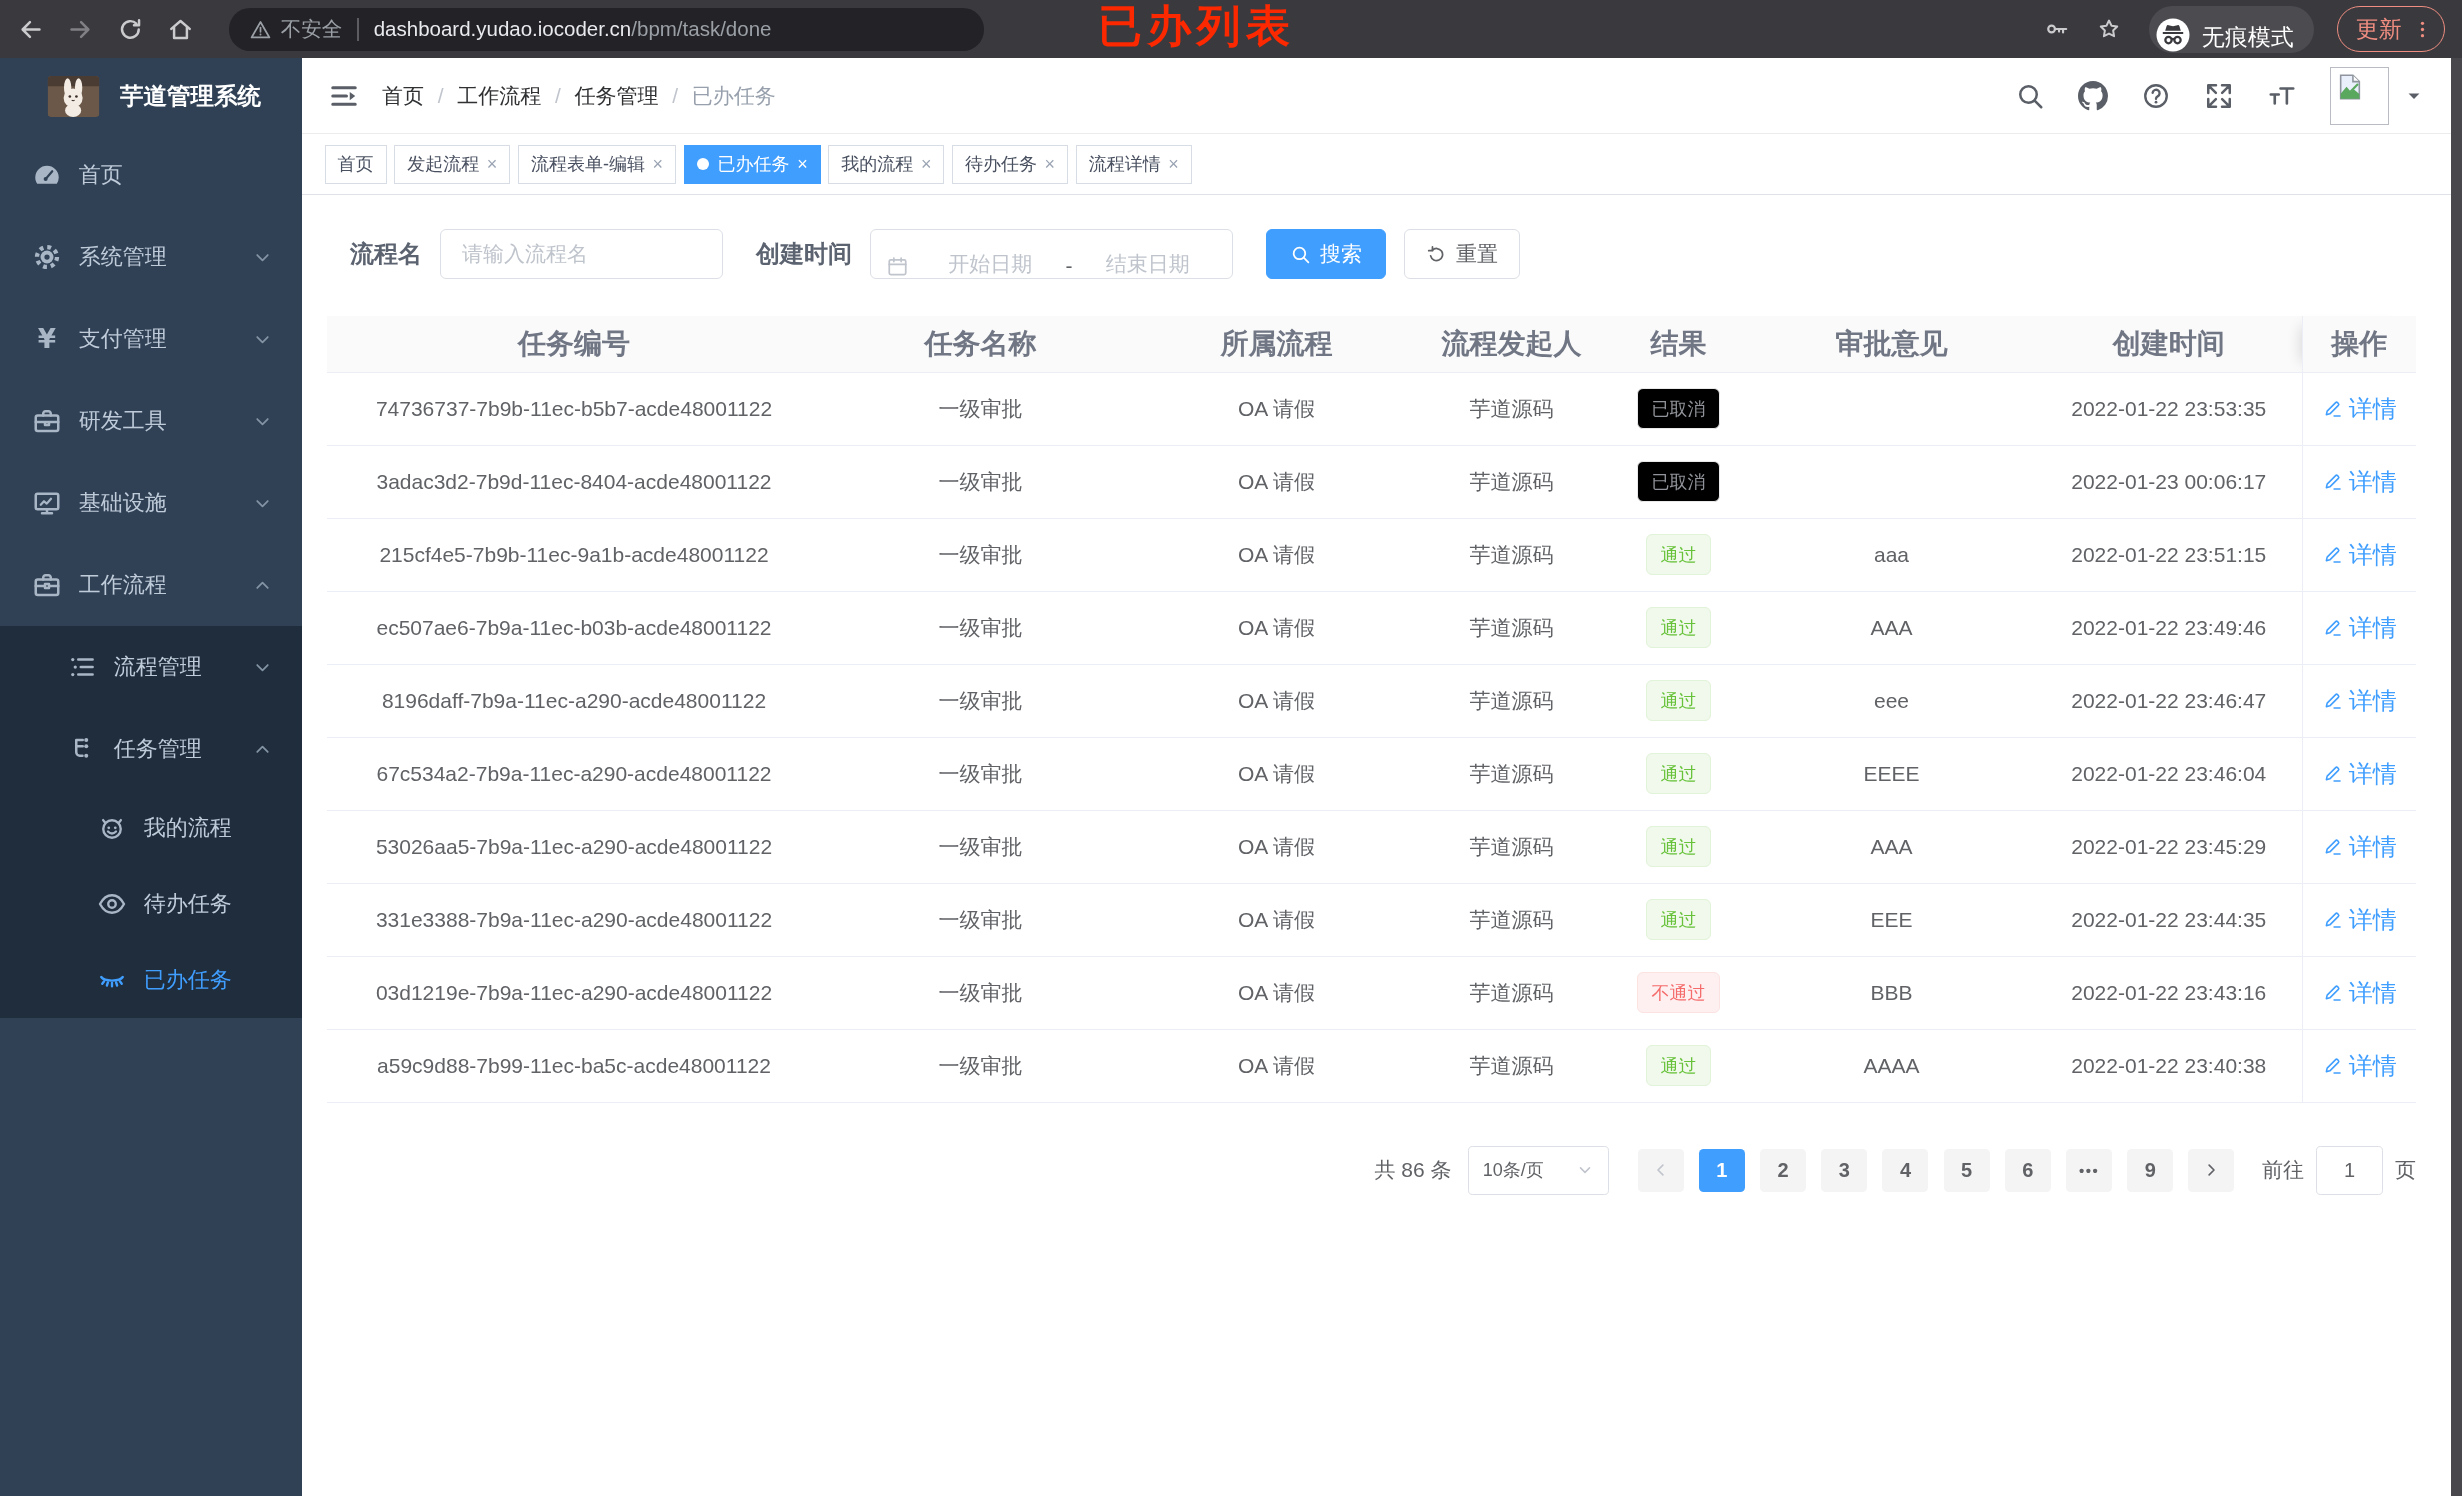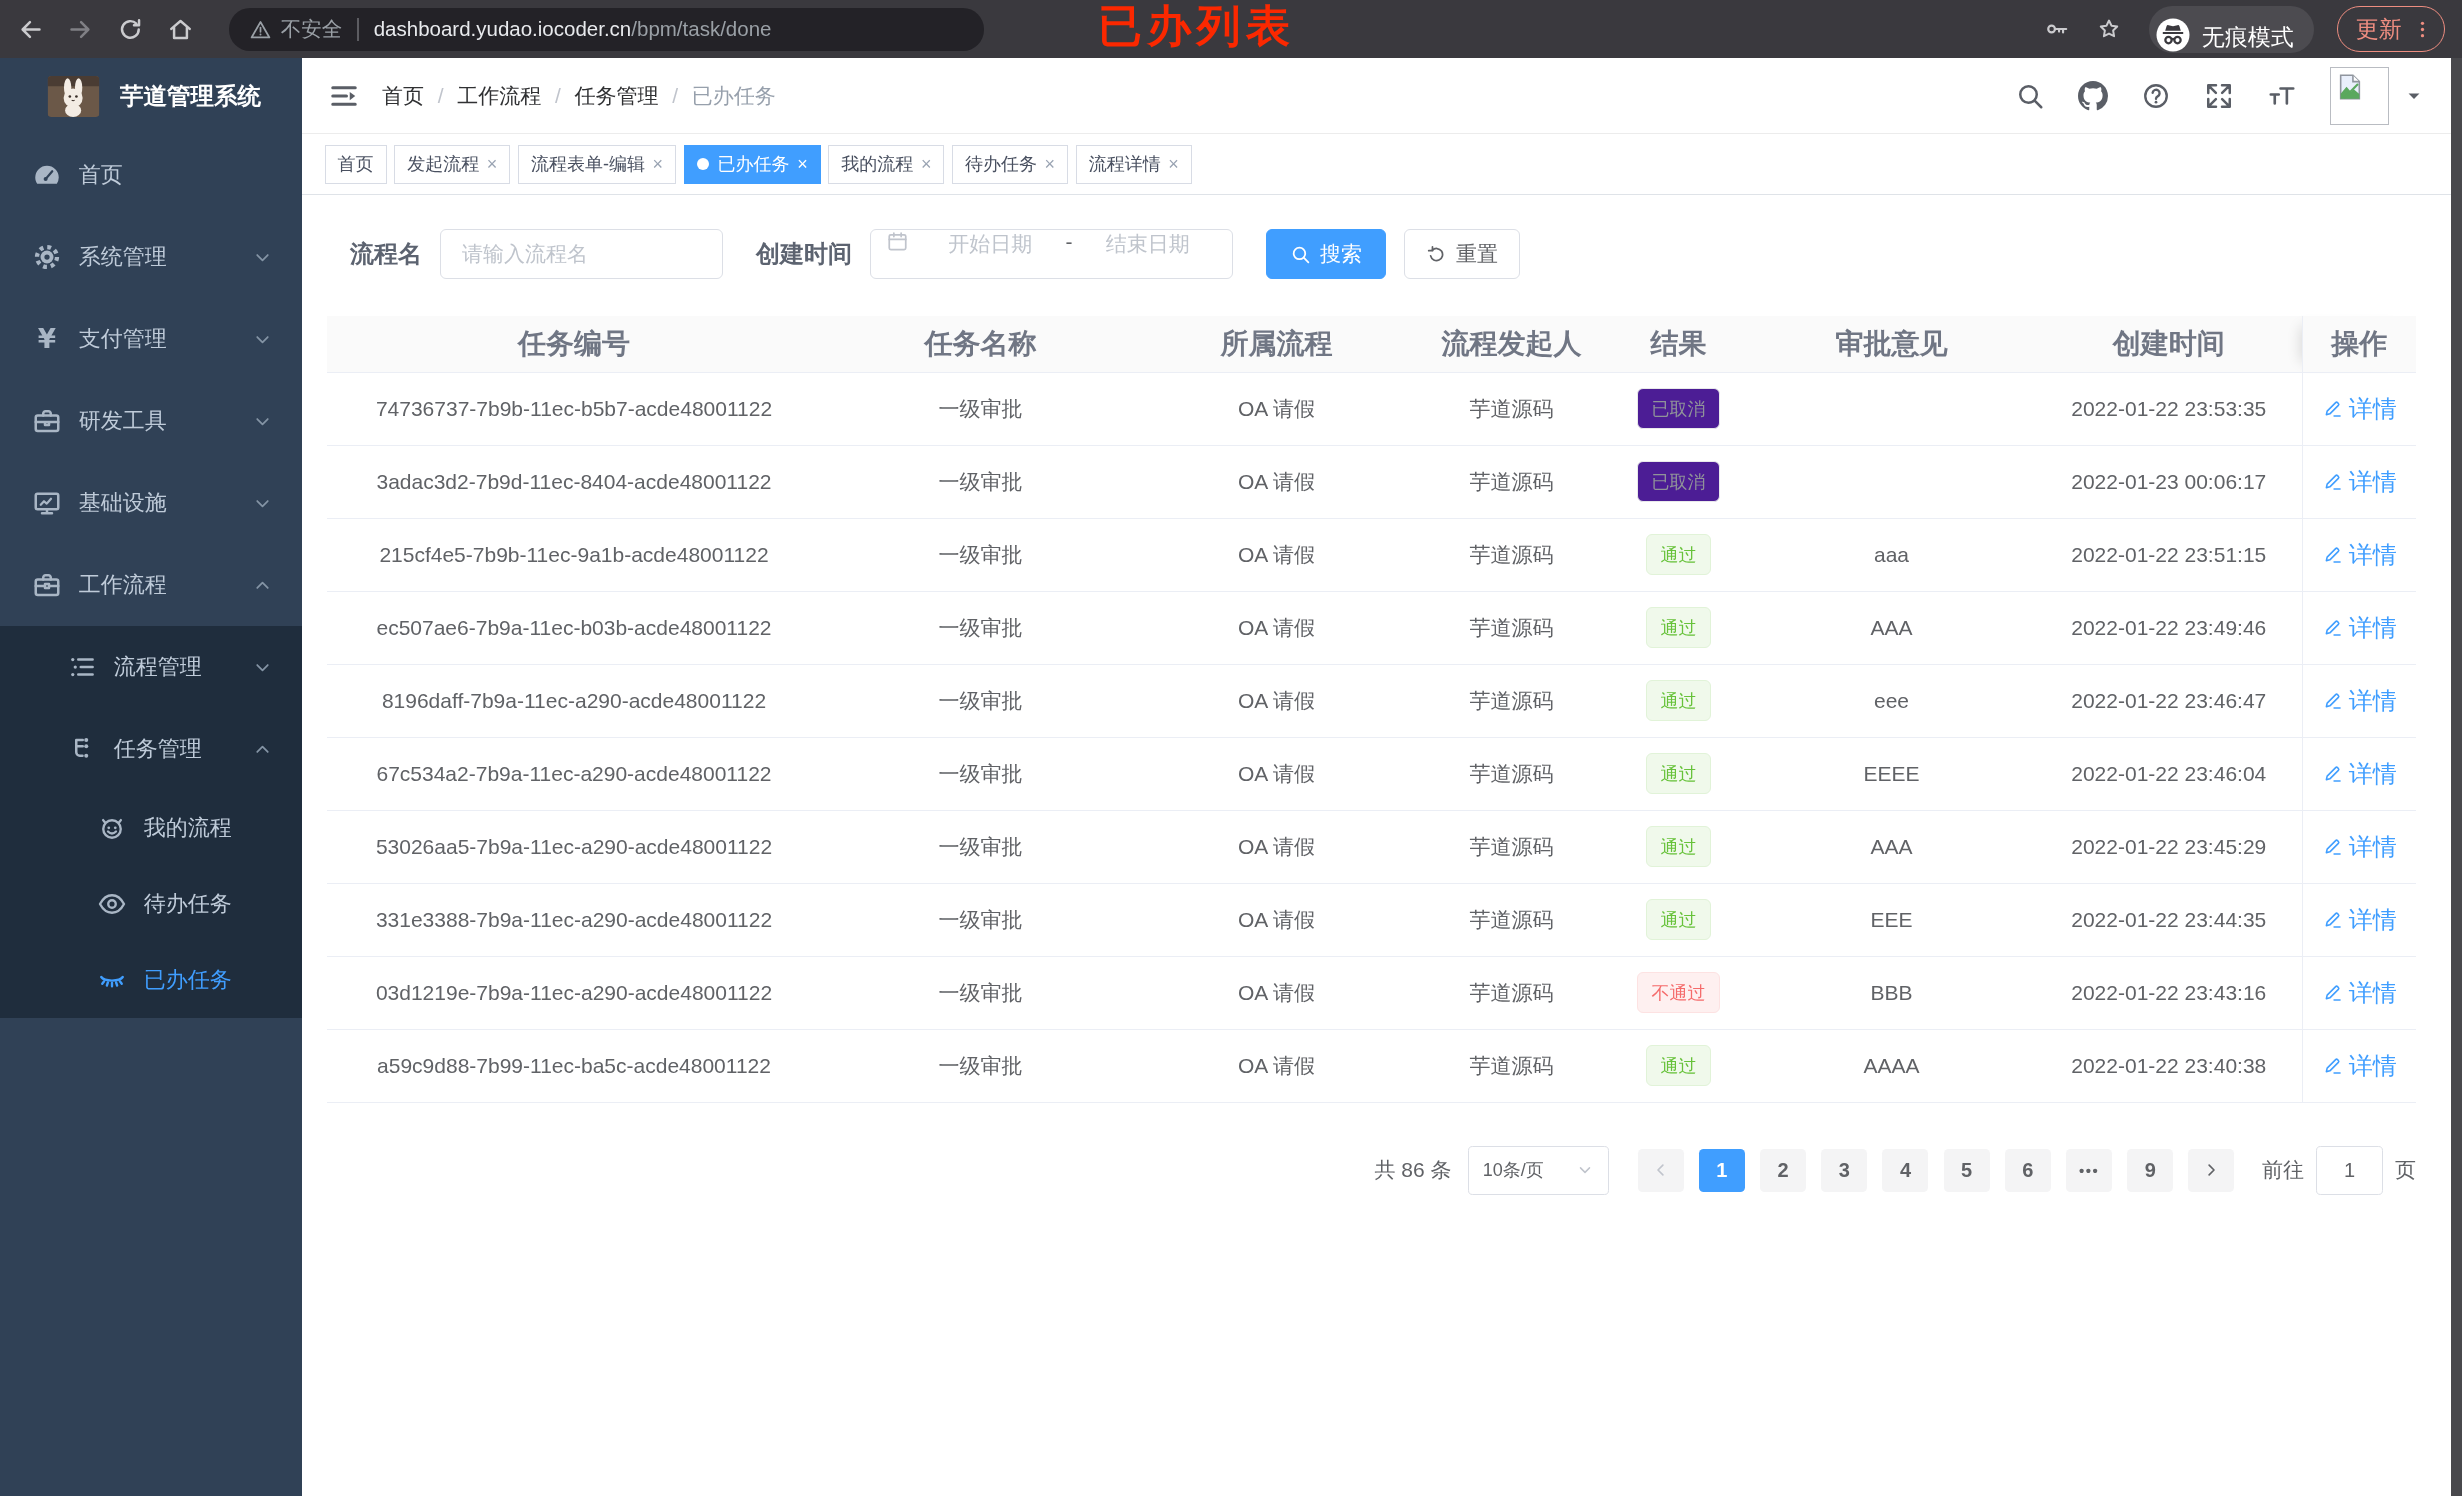--- a/index.html
+++ b/index.html
@@ -73,38 +73,38 @@
   .content{padding:33px 0 0 25px;flex:1;position:relative}
 
   
   .filter{display:flex;align-items:center;margin-left:23px;height:52px}
   .f-label{font-size:24px;font-weight:700;color:#5c6370;margin-right:18px;white-space:nowrap}
   .f-input{width:283px;height:50px;border:1.5px solid #dcdfe6;border-radius:6px;padding:0 21px;
     font-size:21px;color:#606266;outline:none;font-family:inherit}
   .f-input::placeholder{color:#bfc4cc}
   .f-label2{margin-left:33px}
   .daterange{width:363px;height:50px;border:1.5px solid #dcdfe6;border-radius:6px;display:flex;
-    align-items:flex-start;padding:0 15px}
+    align-items:flex-end;padding:0 15px}
   .daterange .ic{width:23px;height:23px;color:#c0c4cc;margin-right:12px;flex:0 0 auto}
   .dr-ph{font-size:21px;color:#bfc4cc;flex:1;text-align:center;white-space:nowrap}
   .dr-sep{font-size:21px;color:#606266;margin:0 6px}
   .btn{height:50px;display:inline-flex;align-items:center;border-radius:6px;font-size:21px;cursor:pointer;white-space:nowrap}
   .btn .ic{width:21px;height:21px;margin-right:9px}
   .btn-search{margin-left:33px;padding:0 23px;background:#409eff;color:#fff;border:1.5px solid #409eff}
   .btn-reset{margin-left:18px;padding:0 21px;background:#fff;color:#606266;border:1.5px solid #dcdfe6}
 
   
   table{border-collapse:collapse;table-layout:fixed;width:2089px;margin-top:36px;font-size:21px;color:#606266}
   thead th{height:56px;background:#fafafa;color:#707684;font-weight:700;font-size:28px;
     border-bottom:1.5px solid #ebeef5;text-align:center;white-space:nowrap}
   tbody td{height:73px;border-bottom:1.5px solid #ebeef5;text-align:center;white-space:nowrap;overflow:hidden}
   .op-col{border-left:1.5px solid #ebeef5;box-shadow:-12px 0 13.7px -10.6px rgba(0,0,0,.14)}
   .badge{display:inline-flex;align-items:center;height:41px;padding:0 13.7px;border-radius:6px;
     border:1.5px solid;font-size:18px}
-  .badge.info{color:#909399;background:#4c1d95;border-color:#e9e9eb}
+  .badge.info{color:#909399;background:#000000;border-color:#e9e9eb}
   .badge.success{color:#67c23a;background:#f0f9eb;border-color:#e1f3d8}
   .badge.danger{color:#f56c6c;background:#fef0f0;border-color:#fde2e2}
   .detail-link{display:inline-flex;align-items:center;color:#409eff;font-size:24px;cursor:pointer}
   .detail-link .pi{width:21px;height:21px;margin-right:6px}
 
   
   .pagination{width:2089px;margin-top:43px;display:flex;align-items:center;justify-content:flex-end;
     font-size:21px;color:#606266}
   .pg-total{margin-right:16.7px;white-space:nowrap}
   .pg-size{width:141px;height:49px;border:1.5px solid #dcdfe6;border-radius:4.6px;display:flex;

